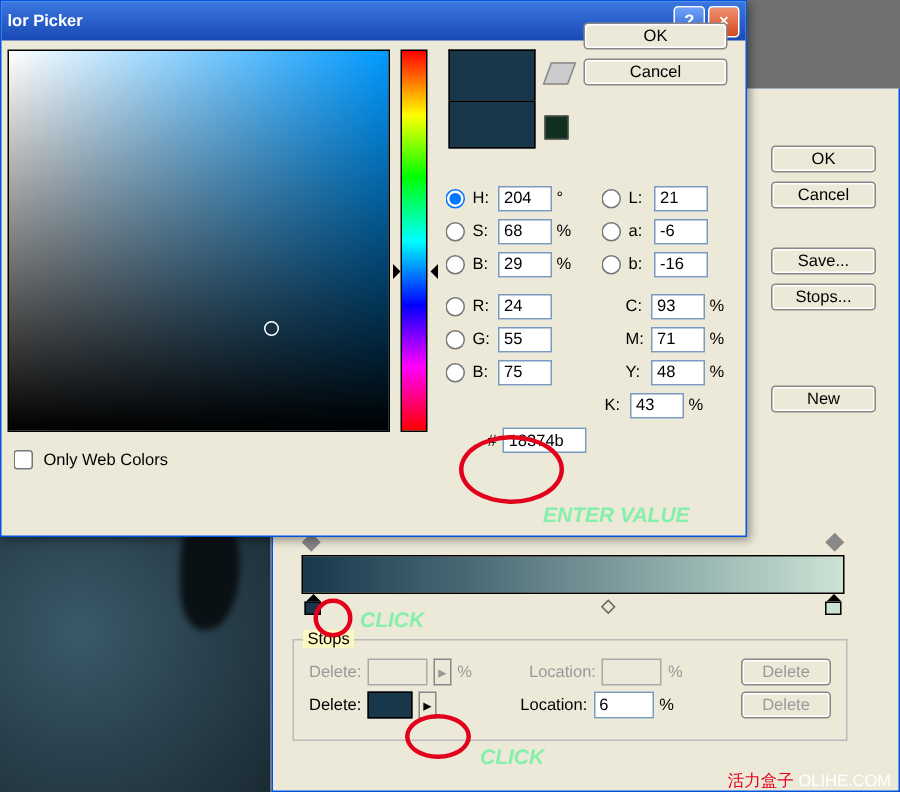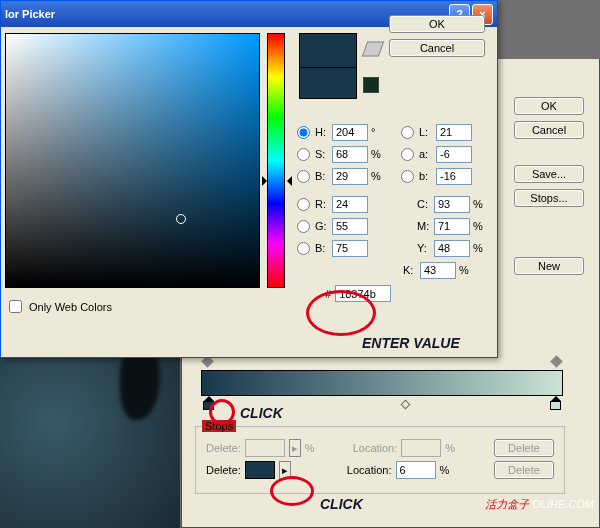--- a/index.html
+++ b/index.html
@@ -23,21 +23,21 @@
   .diamond { position:absolute; width:9px; height:9px; background:#888; transform:rotate(45deg); top:-14px; }
   .diamond.top1{left:1px;} .diamond.top2{right:1px;}
   .stop-handle{position:absolute; top:25px; width:11px; height:14px;}
   .stop-handle .tri{width:0;height:0;border-left:5px solid transparent;border-right:5px solid transparent;border-bottom:5px solid #000;margin:0 auto;}
   .stop-handle .box{width:11px;height:9px;border:1px solid #000;}
   .stop1{left:1px;} .stop1 .box{background:#18374b;}
   .stop2{right:1px;} .stop2 .box{background:#cde2d4;}
   .mid-diamond{position:absolute; width:7px; height:7px; border:1px solid #666; transform:rotate(45deg); top:30px; left:200px;}
   
   .stops-group { margin-top:30px; border:1px solid #bbb; padding:8px 10px 10px; position:relative; width:370px;}
-  .stops-group .legend{position:absolute; top:-7px; left:6px; background:#b91c1c; padding:0 3px; color:#000;}
+  .stops-group .legend{position:absolute; top:-7px; left:6px; background:#fef9c3; padding:0 3px; color:#000;}
   .row { display:flex; align-items:center; gap:4px; margin:4px 0;}
   .field-dis { width:40px; height:18px; border:1px solid #aaa; background:#ECE9D8; }
   .field { width:40px; height:18px; border:1px solid #7a9ac0; background:#fff; padding:1px 3px;}
   .swatch { width:30px; height:18px; border:1px solid #000; background:#18374b;}
   .tribtn { width:12px; height:18px; border:1px solid #888; background:#ECE9D8; display:flex; align-items:center; justify-content:center;}
   .del { width:60px; }
   .disabled{color:#999;}
   
   
   .win-front { position:absolute; left:0; top:0; width:498px; height:358px; background:#ECE9D8; border:1px solid #0054E3; box-shadow:2px 2px 6px rgba(0,0,0,0.4);}
@@ -73,23 +73,23 @@
   .irow .val{width:36px; height:17px; border:1px solid #7a9ac0; background:#fff; padding:0 3px; text-align:left;}
   .irow .unit{width:12px;}
   .col2{margin-left:12px;}
   .hexrow{display:flex; align-items:center; gap:4px; margin-top:4px;}
   .hexrow .hash{margin-left:28px;}
   .hexrow .hexval{width:56px; height:17px; border:1px solid #7a9ac0; background:#fff; padding:0 3px;}
   
   .owc{position:absolute; left:4px; top:296px; display:flex; align-items:center; gap:4px;}
   
   
-  .anno { position:absolute; color:#0f172a; font-family:Arial; font-weight:bold; font-style:italic; font-size:14px; pointer-events:none;}
+  .anno { position:absolute; color:#86efac; font-family:Arial; font-weight:bold; font-style:italic; font-size:14px; pointer-events:none;}
   .ring { position:absolute; border:3px solid #e2001a; border-radius:50%; pointer-events:none;}
-  .watermark{position:absolute; right:6px; bottom:16px; color:#fff; font-family:Arial; font-size:11px;font-style:italic;}
+  .watermark{position:absolute; right:6px; bottom:0; color:#fff; font-family:Arial; font-size:11px;}
   .watermark .cn{color:#e2001a;}
 </style>
 </head>
 <body>
 
 <div class="bgimg"></div>
 <div class="drip"></div>
 
 <div class="titlebar-back">
   <div class="winbtn">_</div>

